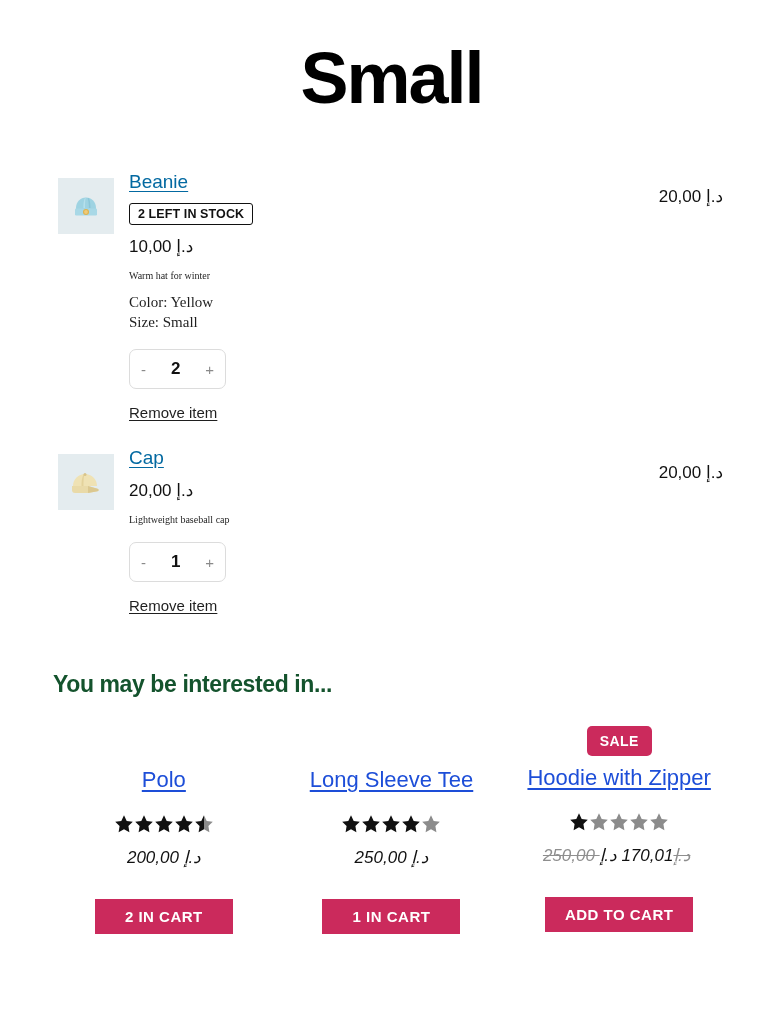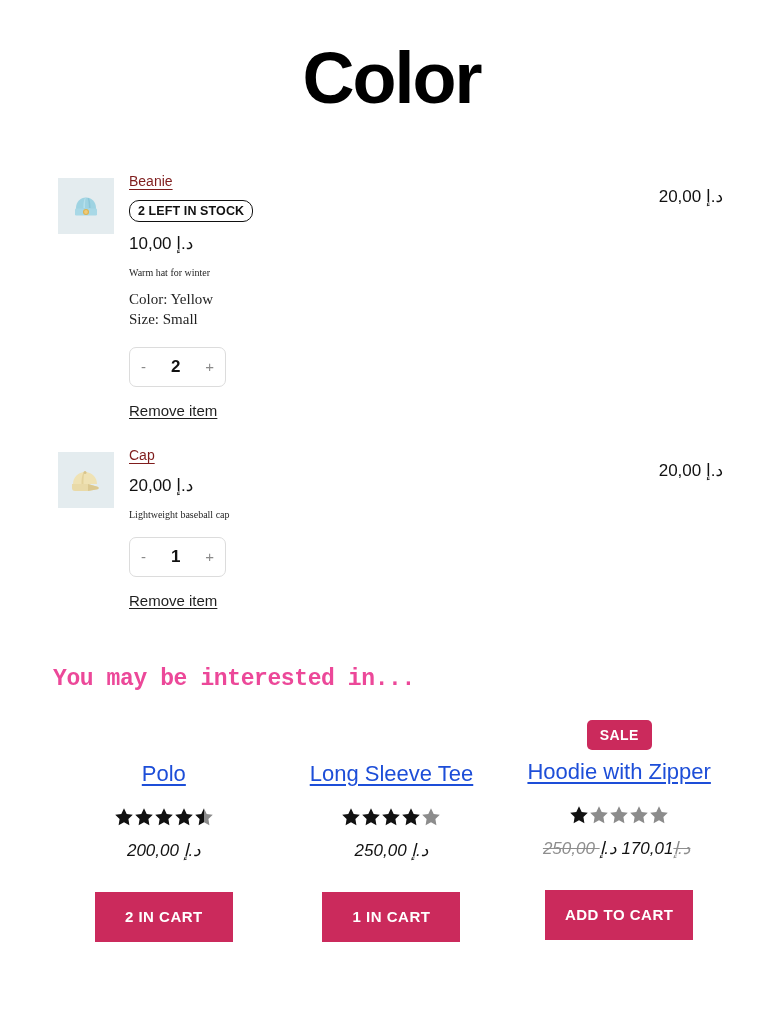--- a/index.html
+++ b/index.html
@@ -54,34 +54,34 @@
   }
   .thumb svg { display: block; }
 
   .row-main {
     flex: 1 1 auto;
     padding-left: 15px;
   }
 
   .item-title {
     display: inline-block;
-    font-size: 14px;
+    font-size: 19px;
     line-height: 1.1;
-    color: #7f1d1d;
+    color: #0369a1;
     text-decoration: underline;
     text-underline-offset: 3px;
     font-family: "Liberation Sans", sans-serif;
     cursor: pointer;
   }
 
   .stock-badge {
     display: inline-block;
     margin-top: 10px;
     border: 1.5px solid #111111;
-    border-radius: 10px;
+    border-radius: 3px;
     padding: 3px 8px 3px 8px;
     font-size: 12.5px;
     font-weight: bold;
     letter-spacing: 0.1px;
     color: #111111;
     font-family: "Liberation Sans", sans-serif;
     white-space: nowrap;
   }
 
   .item-price {
@@ -158,23 +158,23 @@
 
   
   .recs {
     margin-top: 56px;
     padding: 0 50px 0 50px;
   }
   .recs-heading {
     font-size: 23px;
     font-weight: bold;
     letter-spacing: -0.4px;
-    color: #ec4899;
+    color: #14532d;
     margin: 0 0 0 3px;
-    font-family: Liberation Mono, monospace;
+    font-family: Liberation Sans, sans-serif;
   }
   .rec-grid {
     margin-top: 28px;
     display: grid;
     grid-template-columns: repeat(3, 1fr);
     column-gap: 0;
   }
   .rec-card {
     display: flex;
     flex-direction: column;
@@ -232,30 +232,30 @@
   .rec-btn {
     margin-top: 31px;
     background: #cb2a5c;
     color: #ffffff;
     border: none;
     font-size: 15px;
     font-weight: bold;
     letter-spacing: 0.5px;
     font-family: "Liberation Sans", sans-serif;
     padding: 0 20px;
-    height: 50px;
+    height: 35px;
     min-width: 138px;
     cursor: pointer;
     border-radius: 0;
   }
 </style>
 </head>
 <body>
 
-<h1 class="page-title">Color</h1>
+<h1 class="page-title">Small</h1>
 
 <div class="cart-list">
     <div class="cart-row">
       <div class="thumb">
         <svg width="34" height="34" viewBox="0 0 34 34" aria-hidden="true">
           <path d="M7 19c0-6 4.4-10.5 10-10.5S27 13 27 19v2H7z" fill="#9ed3e2"></path>
           <path d="M17 8.5c-1.6 0-2.6 4.6-2.6 10.5h1.6c0-6 .4-10.5 1-10.5z" fill="#b6e0ec"></path>
           <path d="M19.6 8.9c1.2 1.2 1.9 5.5 1.9 10.1h-1.6c0-4.6-.6-8.7-1.4-9.8z" fill="#8bc6d8"></path>
           <rect x="6" y="19.5" width="22" height="7" rx="1.2" fill="#a8d8e6"></rect>
           <circle cx="17" cy="23" r="3" fill="#e0b24d"></circle>

